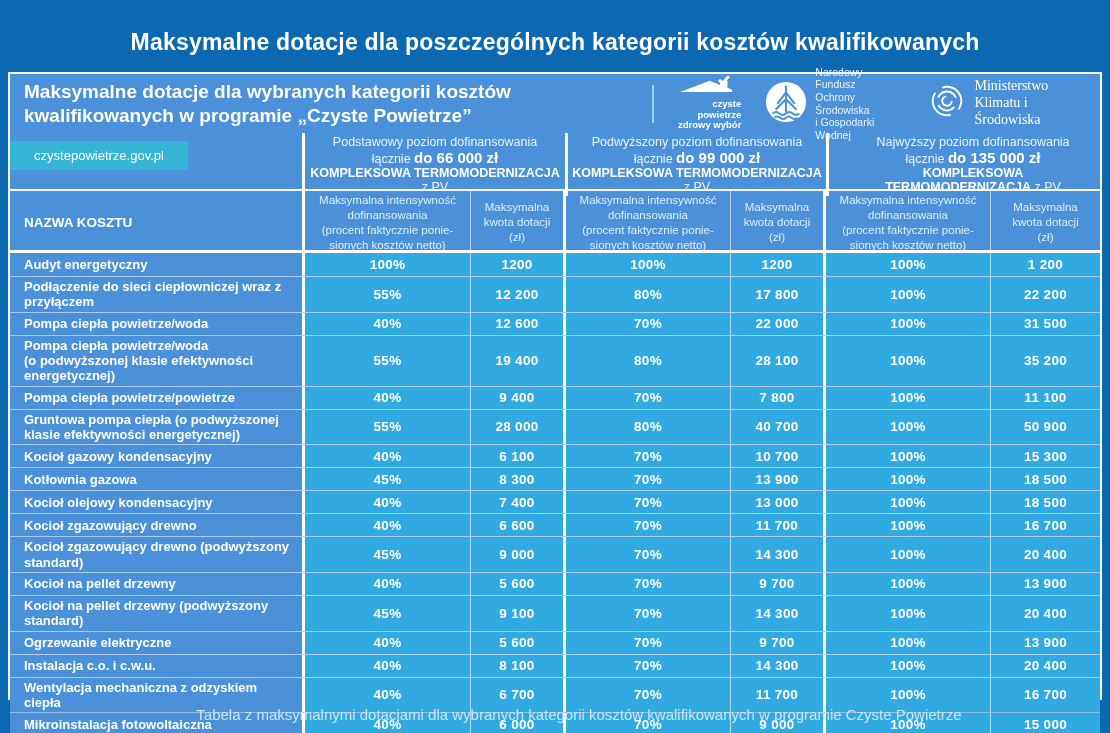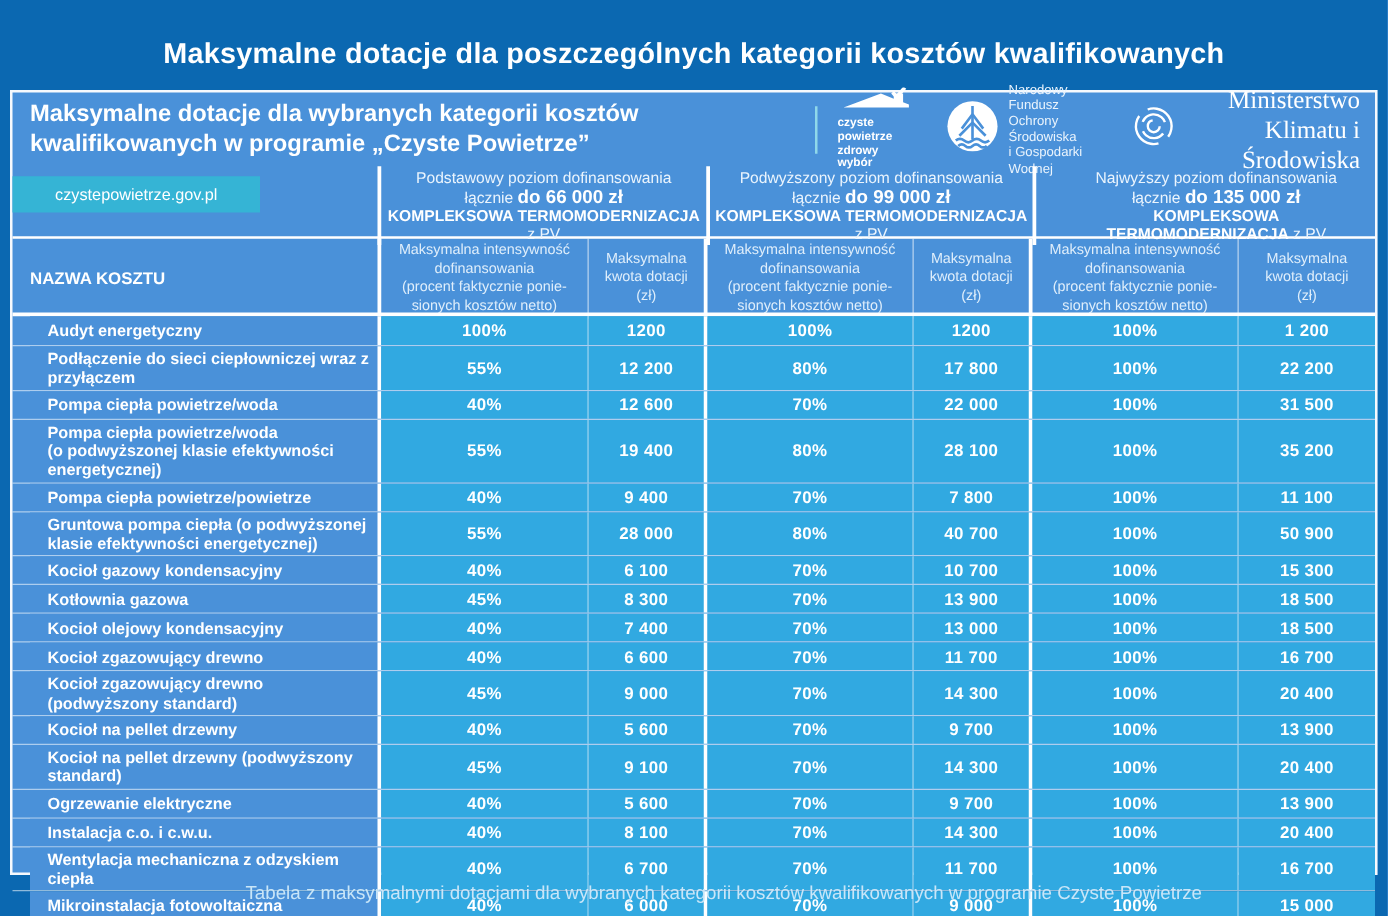--- a/index.html
+++ b/index.html
@@ -20,44 +20,44 @@
     background:var(--hdr-bg,#4a91d9);
     display:flex; flex-direction:column;
   }
   
   .panel-header { height:59px; display:flex; align-items:center; padding:0 12px 0 14px; }
   .panel-title { font-size:19px; font-weight:bold; line-height:1.22; width:628px; }
   .hdr-sep { width:2px; height:38px; background:#8fd8ea; margin:0 16px 0 0; }
   .logos { display:flex; align-items:center; gap:24px; flex:1; justify-content:flex-end; }
   .logo { display:flex; align-items:center; gap:8px; }
   .logo-cp { flex-direction:column; gap:2px; align-items:center; }
-  .logo-cp .cp-text { font-size:9.5px; font-weight:bold; line-height:1.15; text-align:left; }
+  .logo-cp .cp-text { font-size:9.5px; font-weight:bold; line-height:1.15; text-align:right; }
   .logo-lines { font-size:10.5px; line-height:1.2; color:#eaf4fd; }
-  .logo-min .logo-lines { font-family:"Liberation Serif", serif; font-size:20px; color:#fff;text-align:right; }
+  .logo-min .logo-lines { font-family:"Liberation Serif", serif; font-size:14px; color:#fff; }
   
   .grid-head-groups, .grid-head-sub, .t-row { display:grid; }
   .grid-head-groups { grid-template-columns:295px 263px 261px 1fr; height:58px; border-bottom:2px solid #fff; }
   .grid-head-sub   { grid-template-columns:295px 166px 95px 165px 95px 165px 1fr; height:62px; border-bottom:3px solid #fff; }
   .t-body { flex:1; display:flex; flex-direction:column; }
   .t-row { grid-template-columns:295px 166px 95px 165px 95px 165px 1fr; flex:1 1 auto; min-height:23px; }
   .t-row + .t-row { border-top:1px solid rgba(255,255,255,.55); }
   .gcell { border-right:3px solid #fff; display:flex; flex-direction:column; justify-content:center; text-align:center; padding:2px 4px; }
   .gcell:last-child { border-right:none;padding-left:21px; }
   .g-l1 { font-size:12.5px; color:#eaf4fd; }
   .g-l2 { font-size:12.5px; color:#eaf4fd; }
   .g-l2 b { font-size:15px; color:#fff; }
   .g-l3 { font-size:12.5px; color:#eaf4fd; }
   .g-l3 b { color:#fff; }
   .badge-cell { justify-content:flex-start; align-items:flex-start; padding:8px 0 0 0; text-align:left; }
-  .gov-badge { background:var(--badge-bg,#35b4d5); color:#fff; font-size:13px; width:198px; text-align:center; padding:7px 4px; }
+  .gov-badge { background:var(--badge-bg,#35b4d5); color:#fff; font-size:13px; width:178px; text-align:center; padding:7px 4px; }
   .sub-cell { border-right:1px solid rgba(255,255,255,.6); display:flex; align-items:center; justify-content:center; text-align:center; font-size:11.5px; line-height:1.3; color:#dfeefb; white-space:pre-line; padding:2px; }
   .sub-cell.group-end { border-right:3px solid #fff; }
   .sub-cell:last-child { border-right:none; }
   .name-head { border-right:3px solid #fff; display:flex; align-items:center; padding-left:14px; font-weight:bold; font-size:13.5px; color:#fff; }
-  .c-name { background:var(--hdr-bg,#4a91d9); border-right:3px solid #fff; display:flex; align-items:center; padding:2px 6px 2px 14px; font-weight:bold; font-size:13px; line-height:1.18; white-space:pre-line;margin-left:14px; }
+  .c-name { background:var(--hdr-bg,#4a91d9); border-right:3px solid #fff; display:flex; align-items:center; padding:2px 6px 2px 14px; font-weight:bold; font-size:13px; line-height:1.18; white-space:pre-line; }
   .c-val { background:var(--cell-bg,#31a9e1); display:flex; align-items:center; justify-content:center; font-weight:bold; font-size:13.5px; letter-spacing:.3px; }
   .c-pct { border-right:1px solid rgba(255,255,255,.6); }
   .c-amt { border-right:3px solid #fff; }
   .c-amt.last { border-right:none; }
   .caption { position:absolute; left:0; right:0; top:706px; text-align:center; font-size:15px; color:var(--caption-col,#c9e6f8);padding-left:48px; }
 </style>
 </head>
 <body>
 
 <div class="top-title">Maksymalne dotacje dla poszczególnych kategorii kosztów kwalifikowanych</div>

